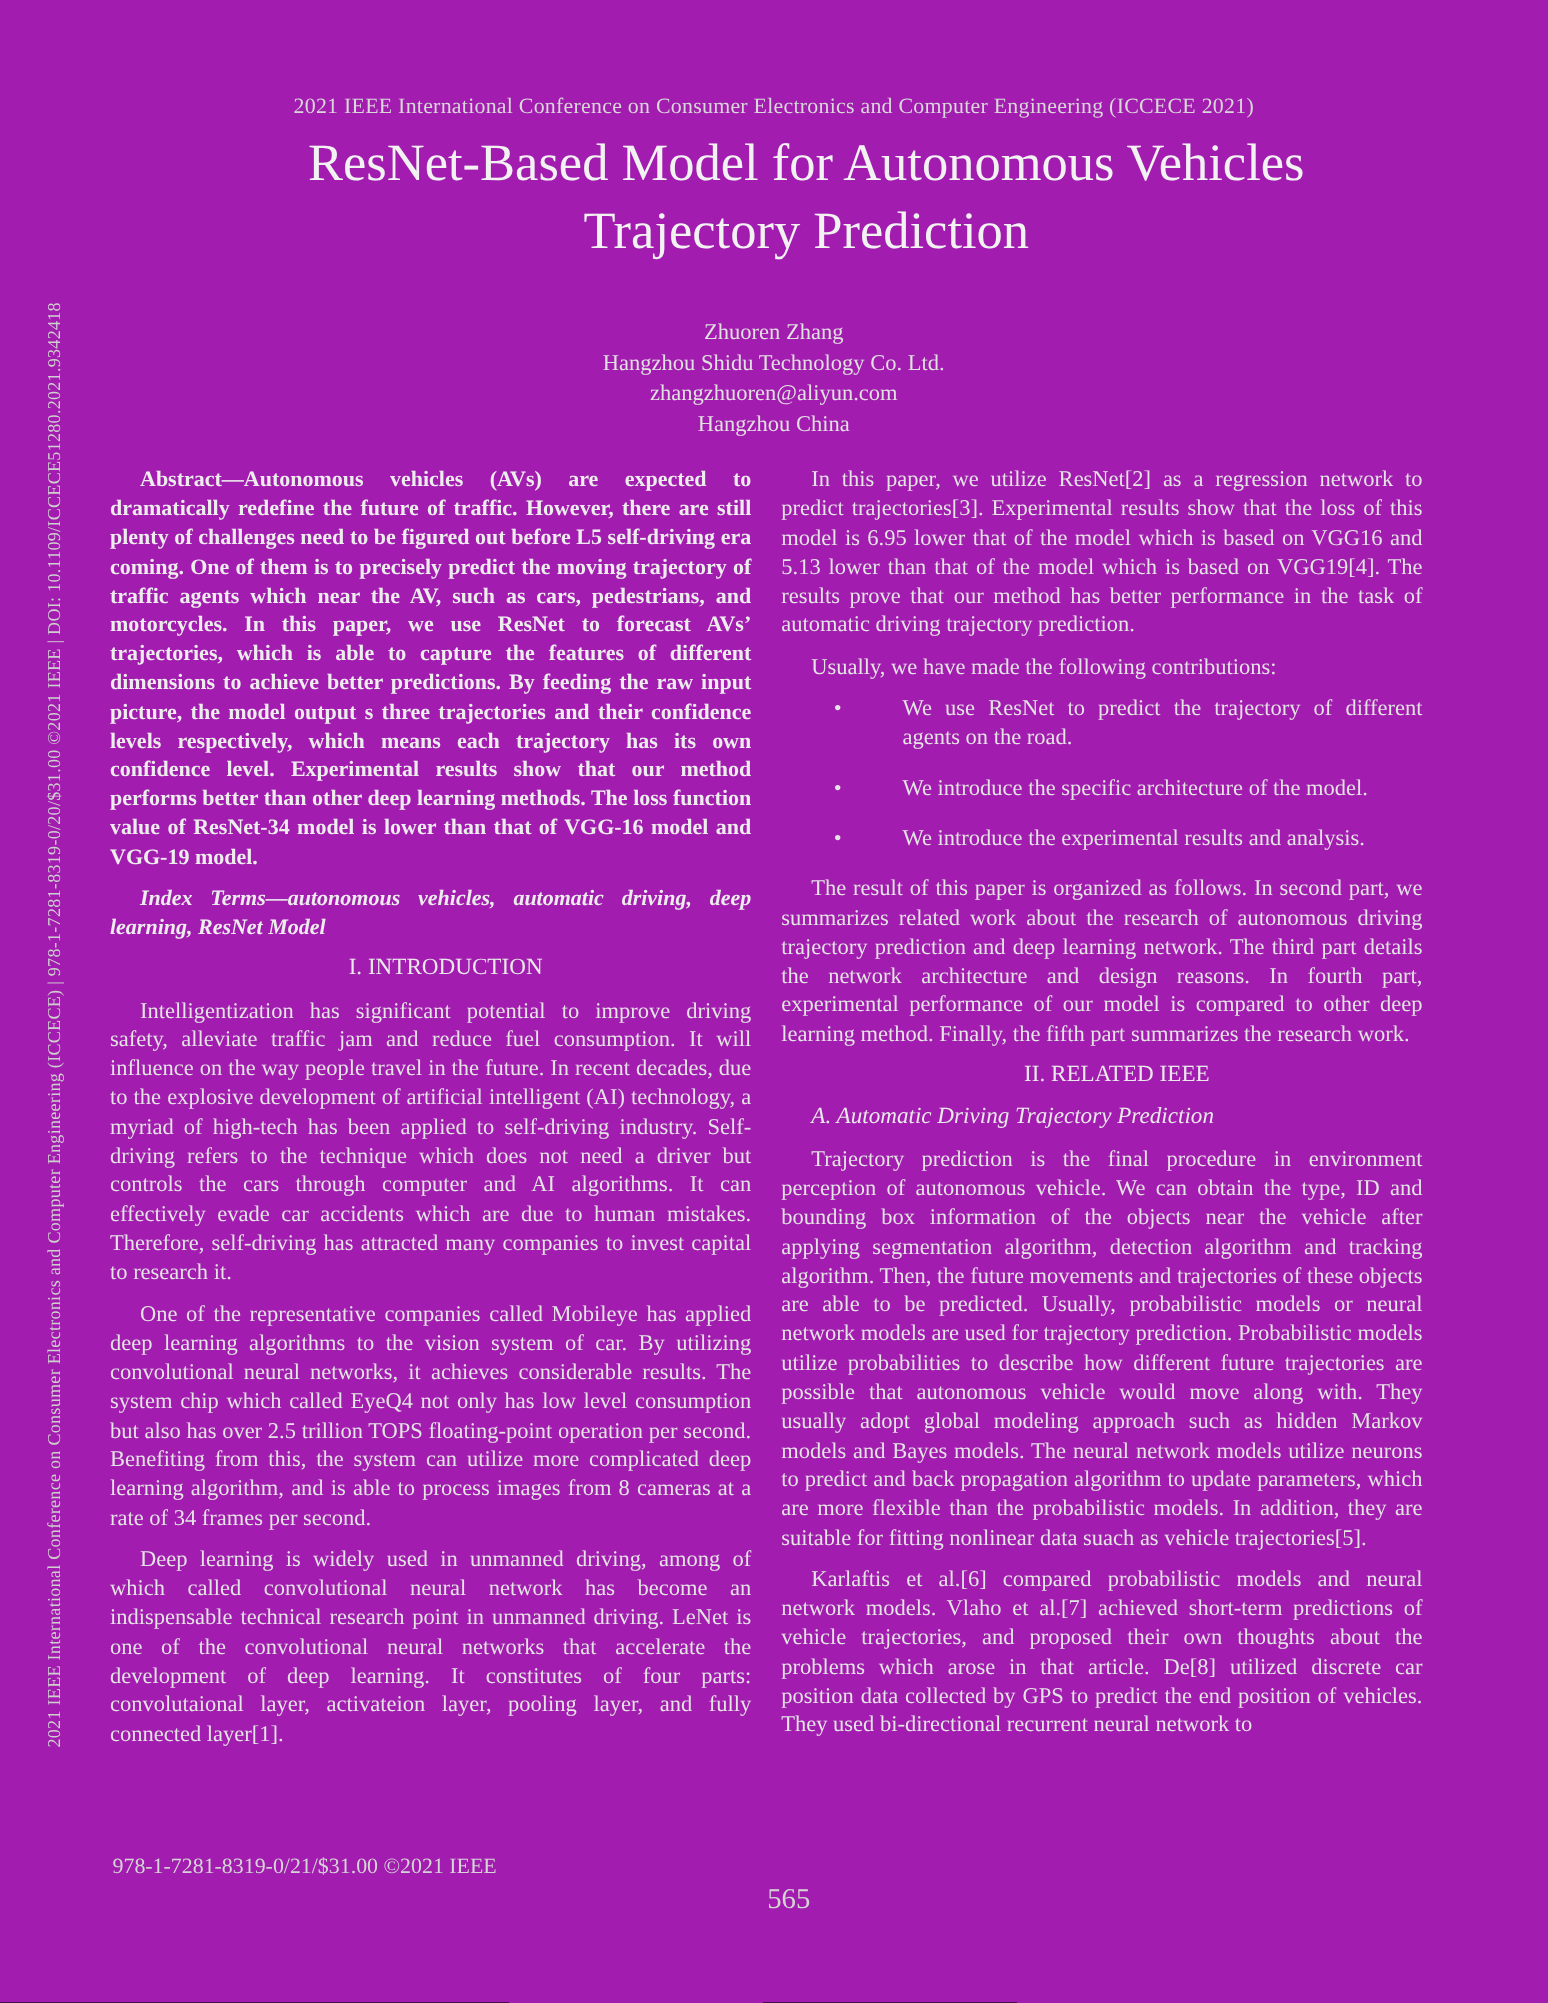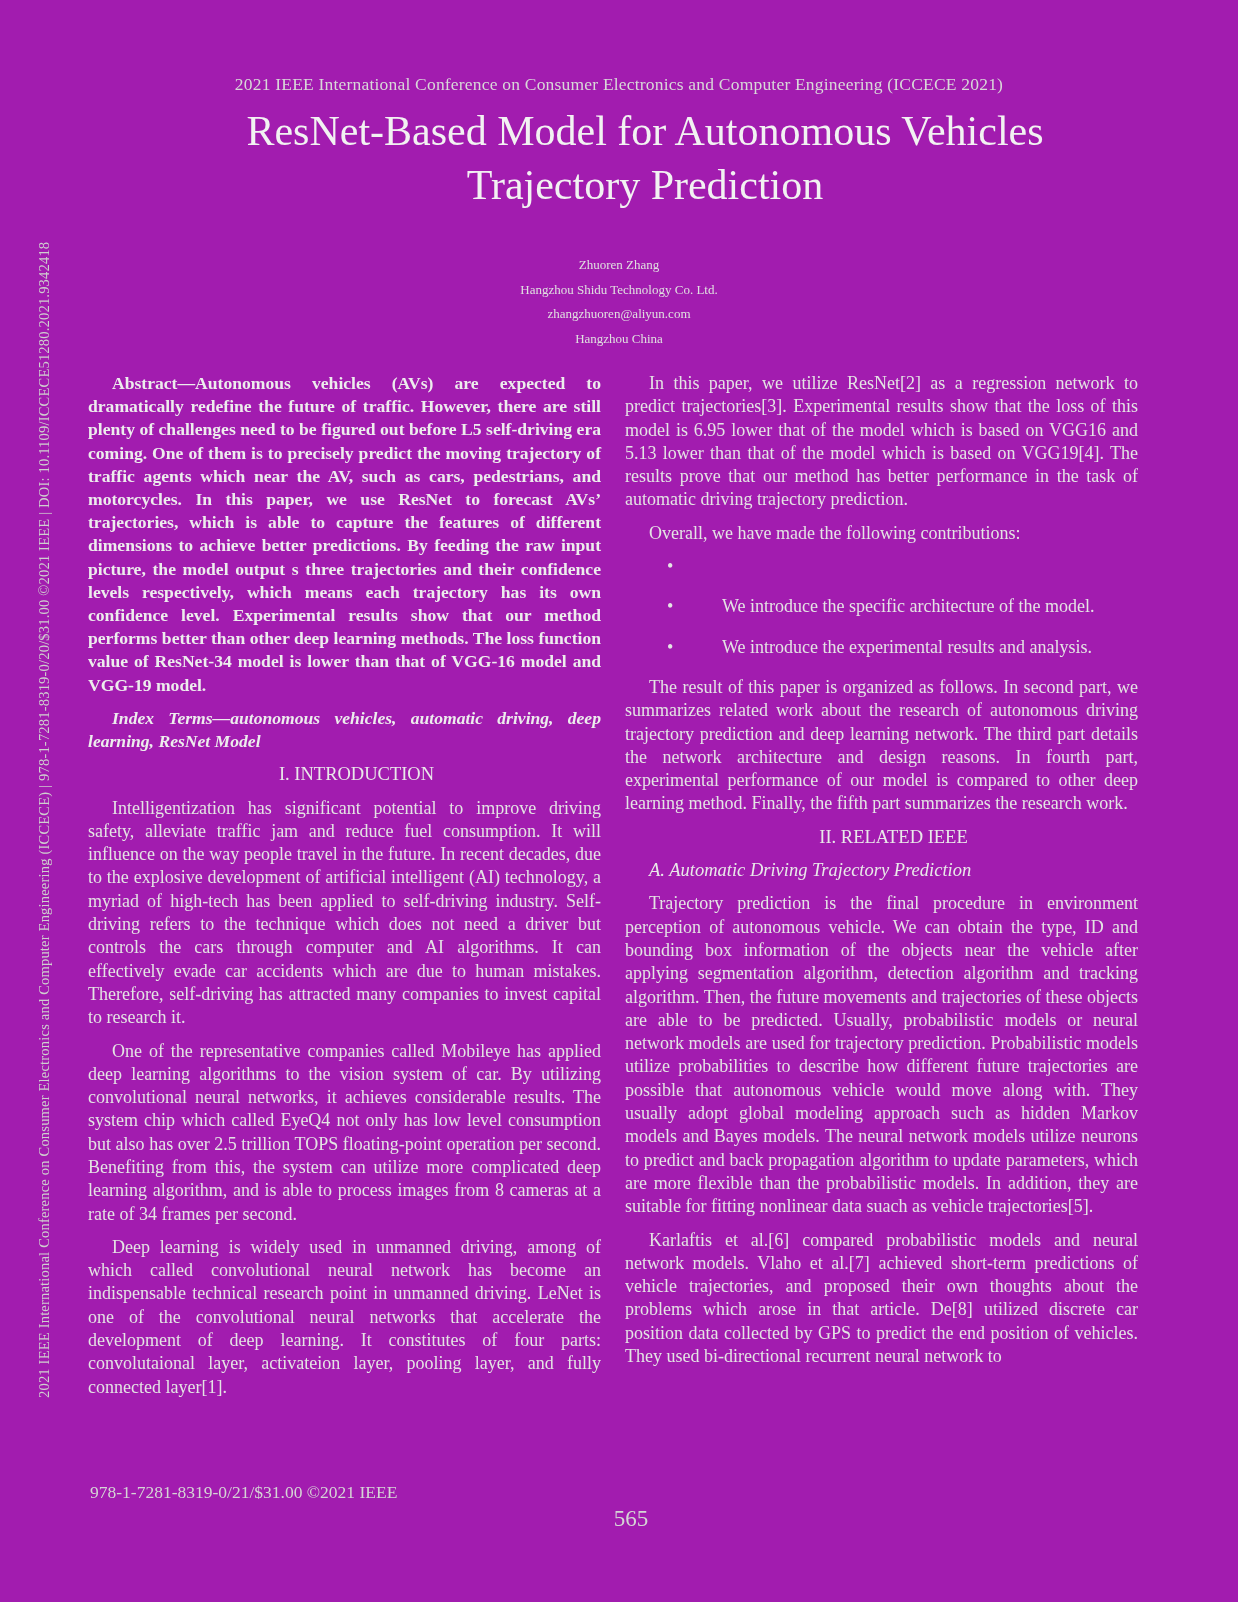--- a/index.html
+++ b/index.html
@@ -40,21 +40,21 @@
     line-height: 54px;
     color: #f2f2f2;
     margin-left: 26px;
   }
   .authors {
     position: absolute;
     top: 253px;
     left: 0;
     width: 100%;
     text-align: center;
-    font-size: 13px;
+    font-size: 18px;
     line-height: 24.5px;
     color: #e0e0e0;
   }
   .sidebar-rotated {
     position: absolute;
     left: 36px;
     top: 1398px;
     transform-origin: 0 0;
     transform: rotate(-90deg);
     white-space: nowrap;
@@ -175,25 +175,26 @@
       <p class="sec-heading">I. INTRODUCTION</p>
 
       <p>Intelligentization has significant potential to improve driving safety, alleviate traffic jam and reduce fuel consumption. It will influence on the way people travel in the future. In recent decades, due to the explosive development of artificial intelligent (AI) technology, a myriad of high-tech has been applied to self-driving industry. Self-driving refers to the technique which does not need a driver but controls the cars through computer and AI algorithms. It can effectively evade car accidents which are due to human mistakes. Therefore, self-driving has attracted many companies to invest capital to research it.</p>
       <p>One of the representative companies called Mobileye has applied deep learning algorithms to the vision system of car. By utilizing convolutional neural networks, it achieves considerable results. The system chip which called EyeQ4 not only has low level consumption but also has over 2.5 trillion TOPS floating-point operation per second. Benefiting from this, the system can utilize more complicated deep learning algorithm, and is able to process images from 8 cameras at a rate of 34 frames per second.</p>
       <p>Deep learning is widely used in unmanned driving, among of which called convolutional neural network has become an indispensable technical research point in unmanned driving. LeNet is one of the convolutional neural networks that accelerate the development of deep learning. It constitutes of four parts: convolutaional layer, activateion layer, pooling layer, and fully connected layer[1].</p>
     </div>
 
     <div class="col">
       <p>In this paper, we utilize ResNet[2] as a regression network to predict trajectories[3]. Experimental results show that the loss of this model is 6.95 lower that of the model which is based on VGG16 and 5.13 lower than that of the model which is based on VGG19[4]. The results prove that our method has better performance in the task of automatic driving trajectory prediction.</p>
 
-      <p>Overall, we have made the following contributions:</p>
+      <p>Usually, we have made the following contributions:</p>
 
       <ul class="bullets">
         <li>
           <span class="bullet">•</span>
+          <span class="bullet-text">We use ResNet to predict the trajectory of different agents on the road.</span>
         </li>
         <li>
           <span class="bullet">•</span>
           <span class="bullet-text">We introduce the specific architecture of the model.</span>
         </li>
         <li>
           <span class="bullet">•</span>
           <span class="bullet-text">We introduce the experimental results and analysis.</span>
         </li>
       </ul>

